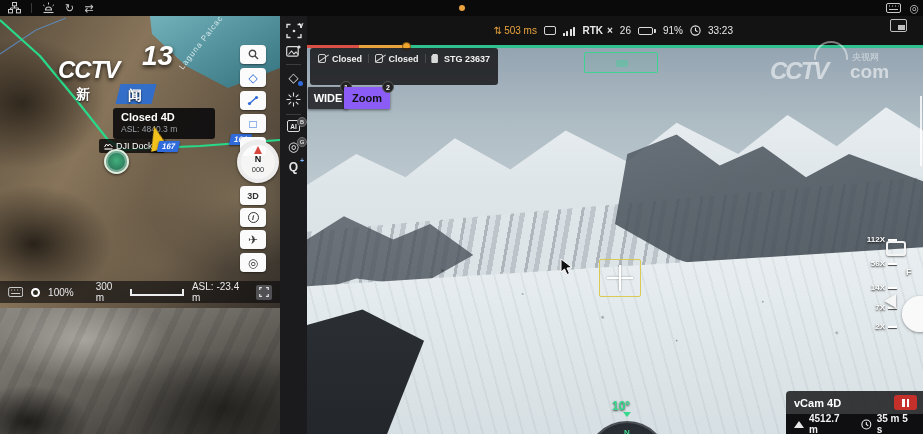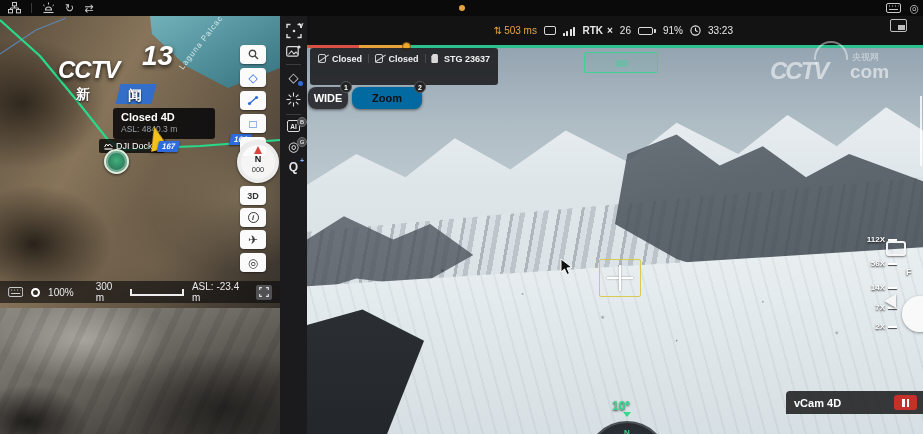--- a/index.html
+++ b/index.html
@@ -136,24 +136,24 @@
     padding:3px 8px;color:#e8e8e8;font-size:9px;}
   .cam-row{display:flex;align-items:center;gap:6px;height:15px;white-space:nowrap;}
   .cam-row .lbl{color:#9c9c9c;}
   .cam-row .val{color:#f2f2f2;font-weight:bold;}
   .cam-div{width:1px;height:9px;background:#4a4a4a;}
   .slash-icon{position:relative;width:10px;height:9px;border:1.2px solid #cfcfcf;border-radius:2px;}
   .slash-icon::after{content:"";position:absolute;left:-2px;top:3px;width:13px;height:1.4px;background:#cfcfcf;transform:rotate(-35deg);}
   .card-icon{width:9px;height:9px;background:#d8d8d8;border-radius:1.5px;clip-path:polygon(0 25%,25% 0,100% 0,100% 100%,0 100%);}
 
   
-  .lens-btn{position:absolute;top:71px;height:22px;border-radius:8px;display:flex;align-items:center;justify-content:center;
+  .lens-btn{position:absolute;top:71px;height:22px;border-radius:1px;display:flex;align-items:center;justify-content:center;
     font-size:11px;font-weight:bold;box-shadow:0 1px 3px rgba(0,0,0,.5);}
   .lens-wide{left:1px;width:40px;background:rgba(40,40,46,.92);color:#fff;}
-  .lens-zoom{left:45px;width:70px;background:#0369a1;color:#111;}
+  .lens-zoom{left:37px;width:46px;background:#8b5cf6;color:#111;}
   .lens-badge{position:absolute;width:12px;height:12px;border-radius:50%;background:#222;border:1px solid #555;color:#fff;
     font-size:7px;font-weight:bold;display:flex;align-items:center;justify-content:center;top:-6px;right:-4px;}
 
   
   .detect-box{position:absolute;left:277px;top:36px;width:74px;height:21px;border:1.4px solid rgba(47,217,139,.85);border-radius:2px;
     background:rgba(60,200,140,.07);}
   .detect-mark{position:absolute;left:31px;top:7px;width:12px;height:7px;border-radius:2px;background:rgba(60,210,150,.4);}
 
   
   .watermark{position:absolute;left:463px;top:27px;width:140px;height:48px;color:rgba(255,255,255,.55);}
@@ -497,14 +497,23 @@
       <div class="n">N</div>
     </div>
 
     <div class="vcam-panel">
       <span>vCam 4D</span>
       <span class="vcam-btn">
           <i></i>
           <i></i>
         </span>
     </div>
+    <div class="info-bar">
+      <span class="mtn-icon"></span>
+      <span>4512.7 m</span>
+      <svg width="11" height="11" viewBox="0 0 11 11" style="margin-left:6px;">
+        <circle cx="5.5" cy="5.5" r="4.6" fill="none" stroke="#f2f2f2" stroke-width="1.1"></circle>
+        <path d="M5.5 2.8 V5.5 L7.5 6.8" fill="none" stroke="#f2f2f2" stroke-width="1.1"></path>
+      </svg>
+      <span>35 m 5 s</span>
+    </div>
   </div>
 </div>
 
 </body></html>

